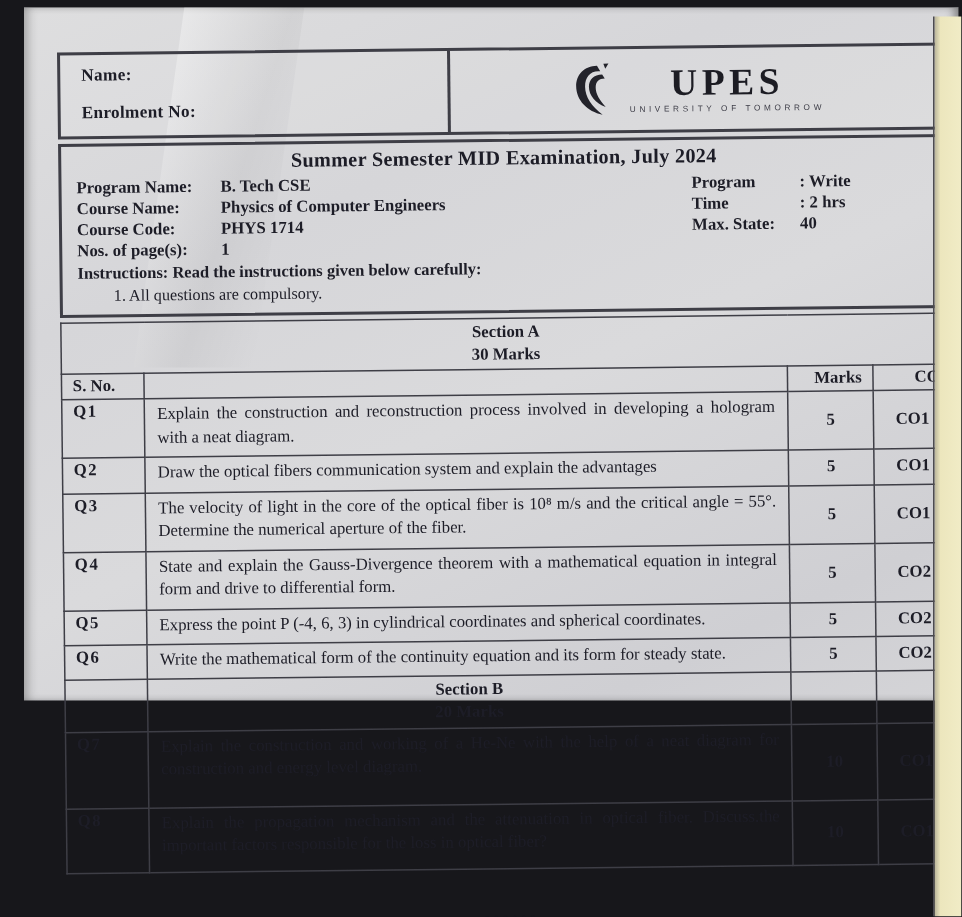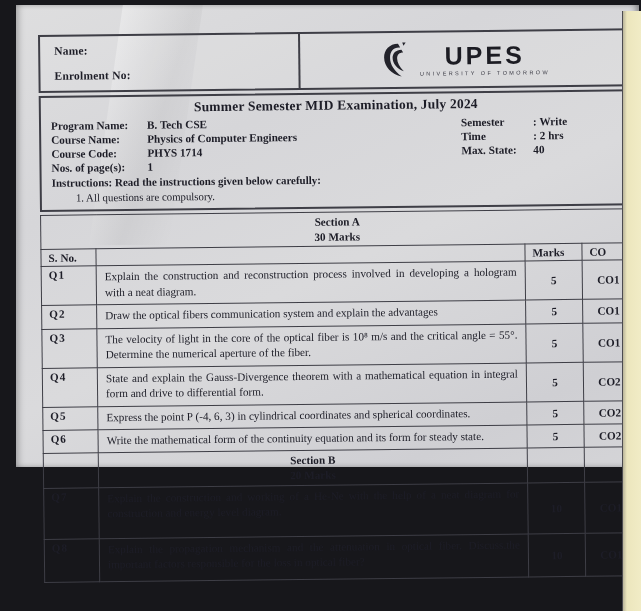--- a/index.html
+++ b/index.html
@@ -32,41 +32,41 @@
   }
 
   
   .name-box { display:flex; border:2px solid #3e3e46; height:58px; background:rgba(255,255,255,.08); }
   .name-cell { width:260px; border-right:2px solid #3e3e46; padding:8px 14px 9px;
                display:flex; flex-direction:column; justify-content:space-between;
                font-weight:bold; font-size:11.5px; letter-spacing:.2px; }
   .logo-cell { flex:1; display:flex; align-items:center; justify-content:center; gap:5px; }
   .logo-icon svg { display:block; }
   .logo-txt { display:flex; flex-direction:column; align-items:center; }
-  .wordmark { font-family:Liberation Sans, sans-serif; font-weight:700; font-size:25px;
+  .wordmark { font-family:Liberation Serif, serif; font-weight:700; font-size:25px;
               letter-spacing:3px; color:#1c1c23; line-height:1; }
   .tagline  { font-family:"Liberation Sans", sans-serif; font-size:5.5px; letter-spacing:2.4px;
               color:#3e3e48; margin-top:2px; white-space:nowrap; }
 
   
   .info-box { border:2px solid #3e3e46; margin-top:3px; padding:3px 10px 5px; position:relative; }
   .exam-title { text-align:center; font-weight:bold; font-size:13.5px; letter-spacing:.2px; margin-bottom:2px; }
   .info-row { display:flex; font-size:11.2px; font-weight:bold; line-height:1.26; }
   .info-row .lbl { width:96px; flex:none; }
   .right-block { position:absolute; top:22px; left:420px; }
   .right-block .info-row .lbl { width:72px; }
   .instr-head { font-size:11px; font-weight:bold; line-height:1.3; margin-top:1px; }
   .instr-item { font-size:10.8px; margin-left:24px; line-height:1.3; }
 
   
   table.qtable { width:100%; border-collapse:collapse; margin-top:3px; font-size:11.2px; background:transparent; }
   table.qtable td { border:1.6px solid #3e3e46; padding:2px 7px; vertical-align:middle; }
   .section-cell { text-align:center; font-weight:bold; line-height:1.32; padding:3px 0 2px; }
   .colhead td { font-weight:bold; padding:2px 7px; }
-  .col-center { text-align:left; }
+  .col-center { text-align:right; }
   .qno  { font-weight:bold; vertical-align:top !important; letter-spacing:1px; white-space:nowrap; }
   .qtext{ text-align:justify; line-height:1.38; padding:3px 8px 4px !important; }
   .qmarks,.qco { text-align:center; font-weight:bold; }
   tr.tall  td.qtext { padding-bottom:16px !important; }
   tr.tall2 td.qtext { padding-bottom:8px  !important; }
 
   .dots { text-align:center; margin-top:27px; font-size:9px; letter-spacing:3px; font-weight:bold; color:#14141c; }
 </style>
 </head>
 <body>
@@ -111,21 +111,21 @@
         <span class="lbl">Course Code:</span>
         <span>PHYS 1714</span>
       </div>
       <div class="info-row">
         <span class="lbl">Nos. of page(s):</span>
         <span>1</span>
       </div>
 
       <div class="right-block">
         <div class="info-row">
-          <span class="lbl">Semester</span>
+          <span class="lbl">Program</span>
           <span>: Write</span>
         </div>
         <div class="info-row">
           <span class="lbl">Time</span>
           <span>: 2 hrs</span>
         </div>
         <div class="info-row">
           <span class="lbl">Max. State:</span>
           <span>40</span>
         </div>

